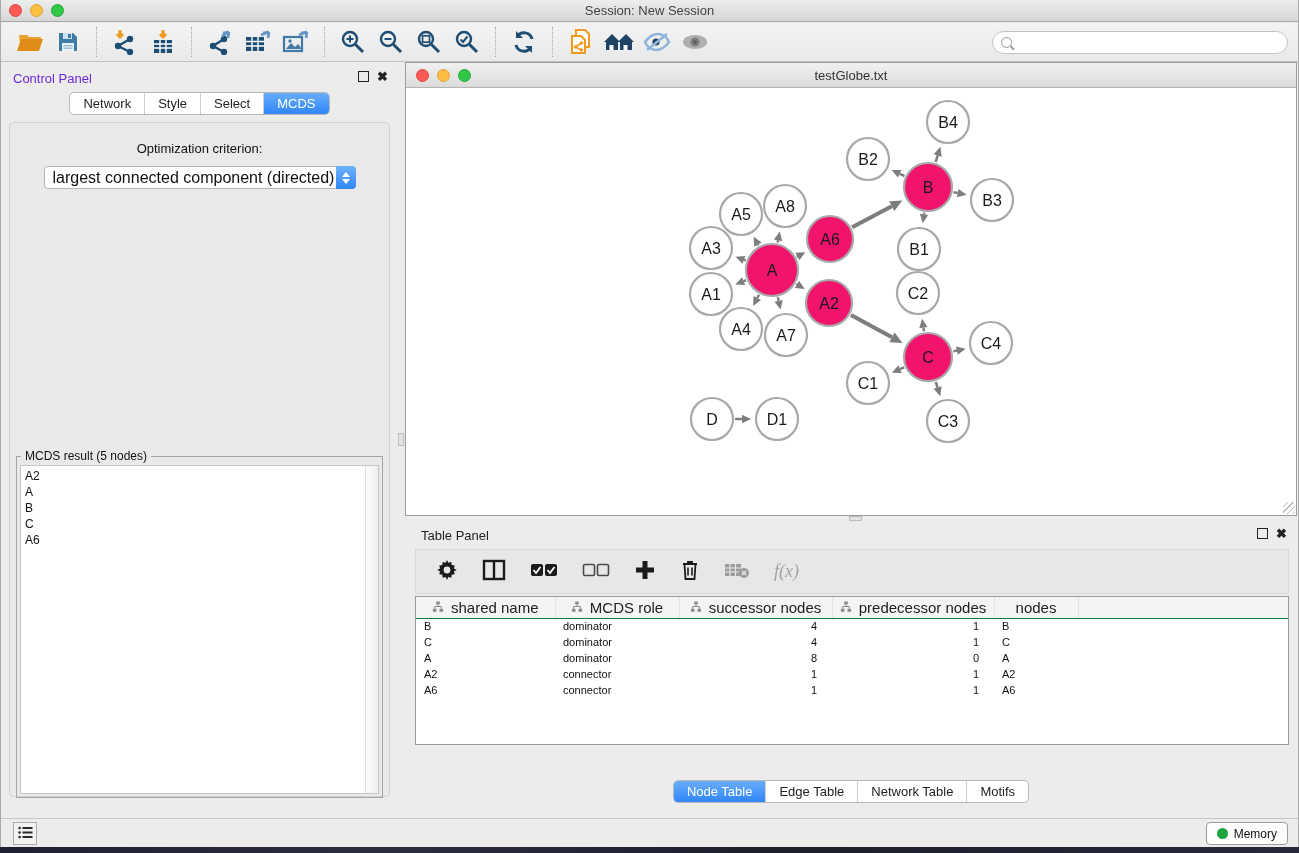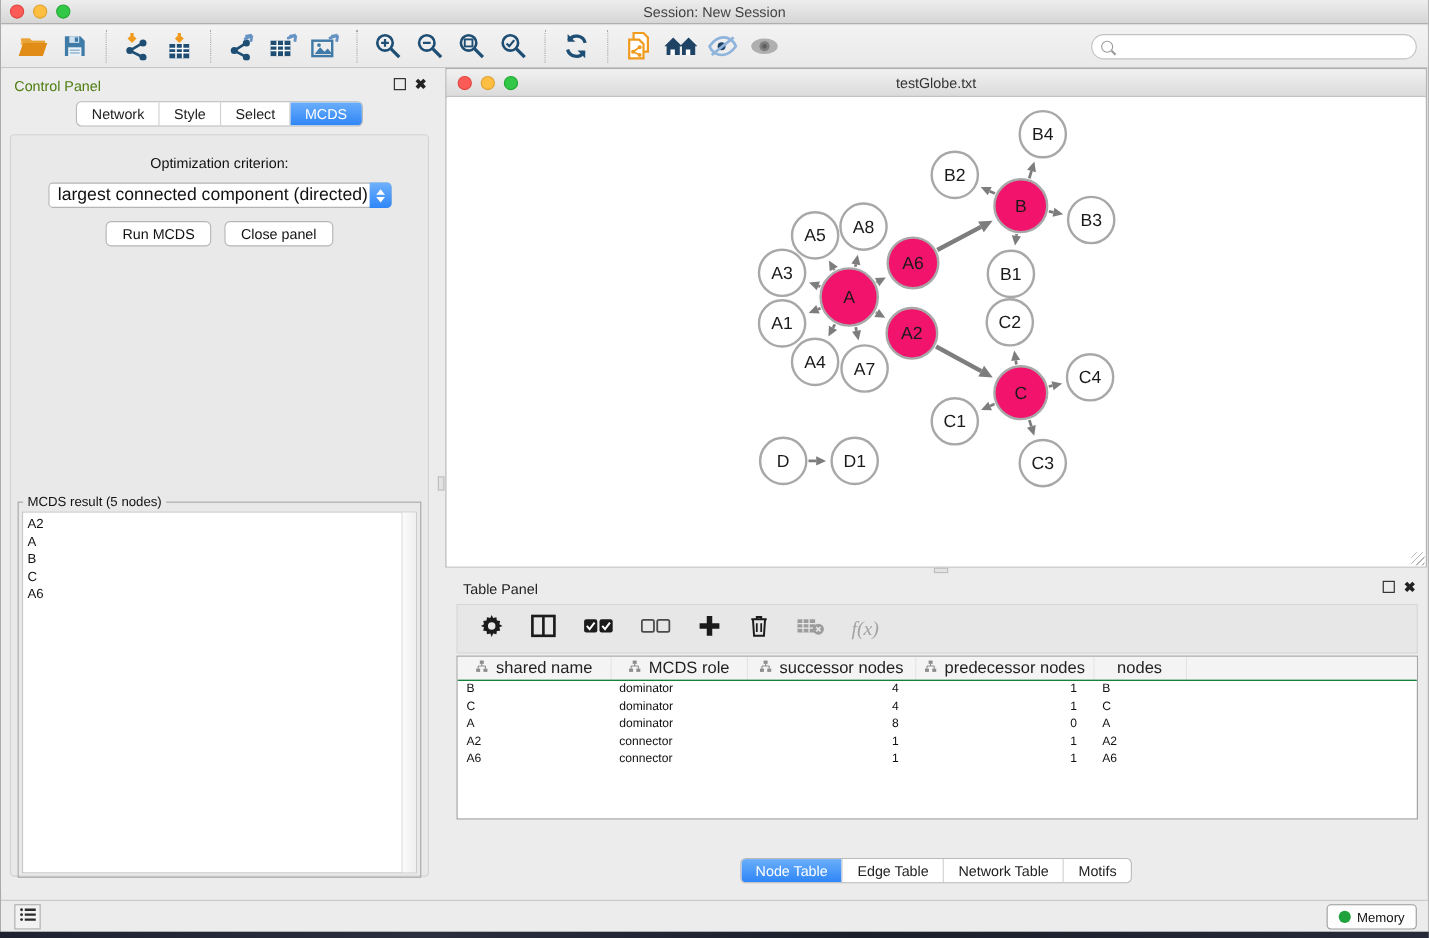--- a/index.html
+++ b/index.html
@@ -37,21 +37,21 @@
     display:flex; align-items:center; padding-left:8px; }
   .searchbox input { border:none; outline:none; flex:1; font-size:12px; background:transparent;
     font-family:"Liberation Sans",sans-serif; }
   .mag { width:11px; height:11px; border:1.5px solid #9A9A9A; border-radius:50%; position:relative; margin-right:5px; }
   .mag:after { content:""; position:absolute; width:5px; height:1.5px; background:#9A9A9A;
     transform:rotate(45deg); left:8px; top:9px; }
 
   
   .control-panel { position:absolute; left:0; top:62px; width:397px; bottom:35px; background:#ECECEC; }
   .panel-head { position:relative; height:30px; }
-  .panel-head .ph-title { position:absolute; left:12px; top:9px; font-size:13px; color:#4d7c0f; }
+  .panel-head .ph-title { position:absolute; left:12px; top:9px; font-size:13px; color:#6d28d9; }
   .winbtns { position:absolute; right:10px; top:9px; display:flex; gap:8px; align-items:center; }
   .float-btn { width:11px; height:11px; border:1.5px solid #222; background:transparent; }
   .close-btn { font-size:13px; font-weight:bold; color:#222; line-height:11px; }
 
   .seg-tabs { display:inline-flex; background:#fff; border:1px solid #B9B9B9; border-radius:5px; overflow:hidden; }
   .seg { padding:3px 13px; font-size:13px; color:#222; border-left:1px solid #CFCFCF; cursor:default; }
   .seg:first-child { border-left:none; }
   .seg.active { background:linear-gradient(#6AAEFB,#2F86F7); color:#fff; }
   .cp-tabs-row { text-align:center; height:28px; }
 
@@ -332,24 +332,20 @@
         </span>
     </div>
     <div class="cp-content">
       <div class="opt-label">Optimization criterion:</div>
       <div class="dropdown">
         <span>largest connected component (directed)</span>
         <span class="dd-stepper">
             <i class="dd-up"></i>
             <i class="dd-down"></i>
           </span>
-      </div>
-      <div class="btn-row">
-        <button class="push-btn">Run MCDS</button>
-        <button class="push-btn">Close panel</button>
       </div>
       <div class="result-box">
         <span class="result-title">MCDS result (5 nodes)</span>
         <div class="result-list" id="result-list">
           <div class="result-scroll"></div>
         <div class="result-item">A2</div>
             <div class="result-item">A</div>
             <div class="result-item">B</div>
             <div class="result-item">C</div>
             <div class="result-item">A6</div>

